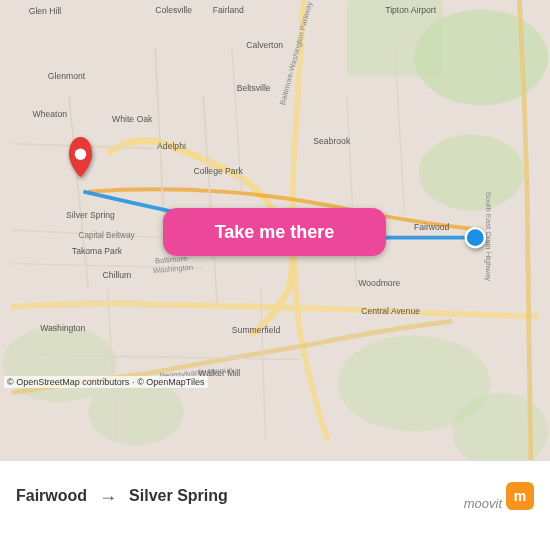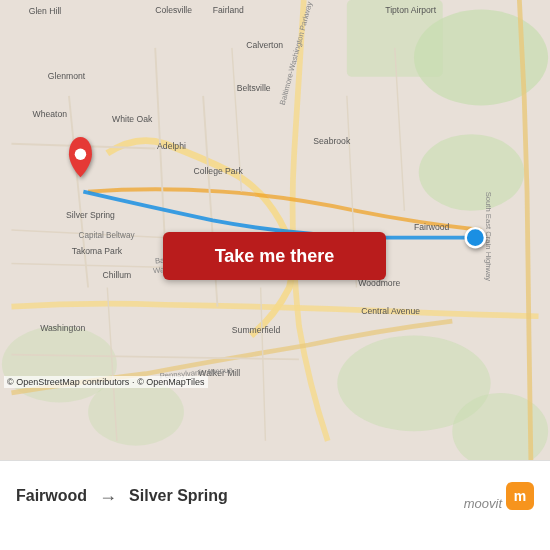--- a/index.html
+++ b/index.html
@@ -21,28 +21,28 @@
 
     
     #map-svg {
       width: 100%;
       height: 100%;
     }
 
     
     #take-me-there-btn {
       position: absolute;
-      top: 232px;
+      top: 208px;
       left: 163px;
       width: 223px;
       height: 48px;
-      background-color: #b91c1c;
+      background-color: #ec4899;
       color: white;
       border: none;
-      border-radius: 6px;
+      border-radius: 14px;
       font-size: 18px;
       font-weight: bold;
       cursor: pointer;
       display: flex;
       align-items: center;
       justify-content: center;
       box-shadow: 0 2px 6px rgba(0,0,0,0.3);
     }
 
     #attribution {

